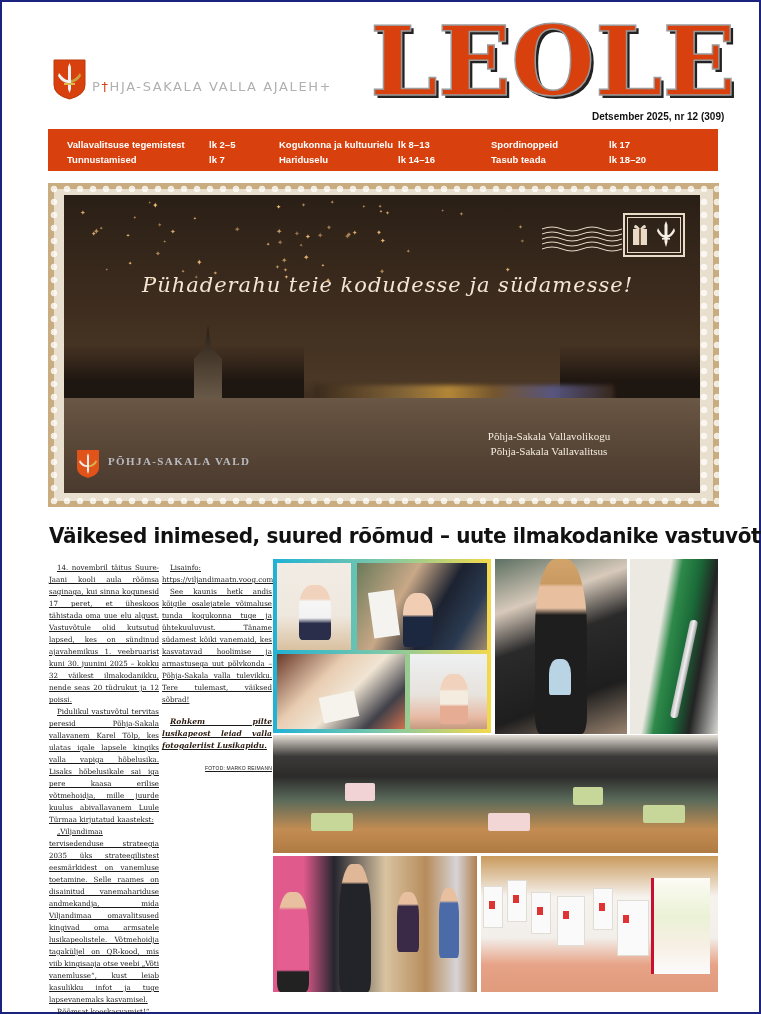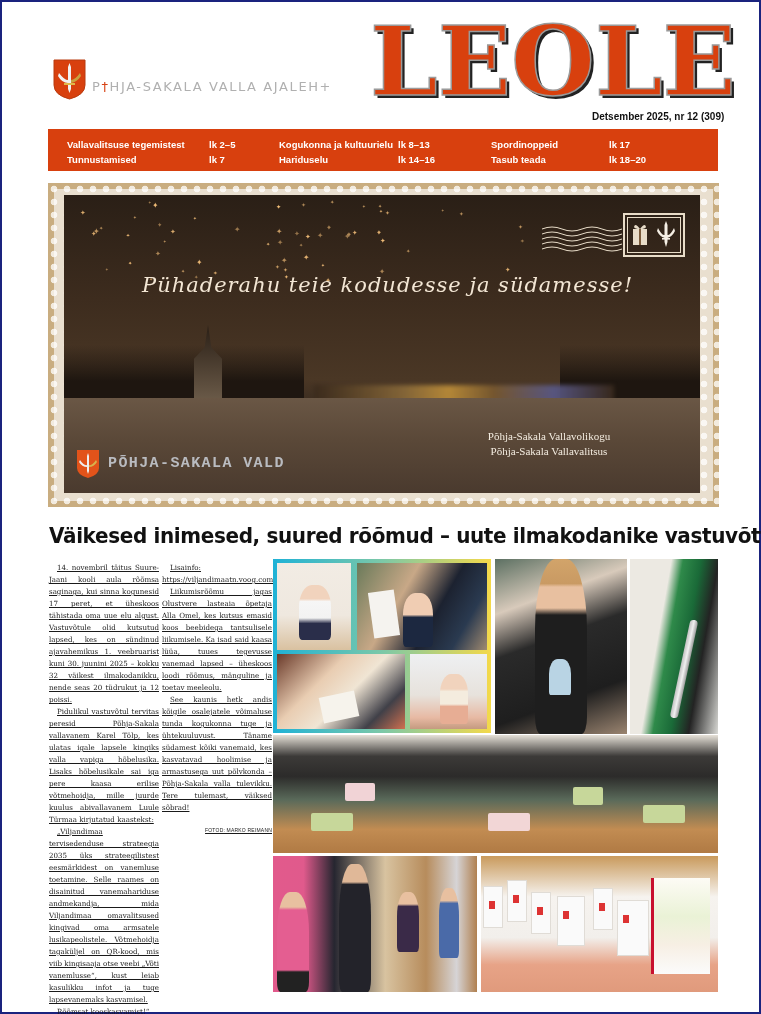--- a/index.html
+++ b/index.html
@@ -32,21 +32,21 @@
   .scene .trees-r { position: absolute; right: 0; top: 150px; width: 140px; height: 60px; background: linear-gradient(180deg, transparent, #1e1610 60%); }
   .star { position: absolute; color: #f5c07a; font-size: 6px; line-height: 1; }
   .stamp { position: absolute; right: 15px; top: 18px; width: 58px; height: 40px; border: 2px solid #e8dcc8; }
   .stamp .inner { position: absolute; inset: 2px; border: 1px solid #e8dcc8; }
   .stamp .gift { position: absolute; left: 6px; top: 7px; width: 18px; height: 24px; }
   .stamp .emblem { position: absolute; left: 32px; top: 5px; width: 18px; height: 28px; }
   .waves { position: absolute; right: 78px; top: 28px; width: 80px; height: 32px; }
   .greet-script { position: absolute; left: 78px; top: 78px; font-family: "DejaVu Serif", serif; font-style: italic; font-size: 21px; color: #f3e6d4; letter-spacing: 1px; white-space: nowrap; }
   .greet-line { position: absolute; left: 250px; font-family: "Liberation Sans", sans-serif; font-size: 10.5px; color: #f3ece0; white-space: nowrap; }
   .vald-logo { position: absolute; left: 12px; top: 254px; width: 24px; height: 30px; }
-  .vald-name { position: absolute; left: 44px; top: 260px; font-family: Liberation Mono, monospace; font-weight: bold; font-size: 15px; color: #b9bbc0; letter-spacing: 1.4px; white-space: nowrap; }
+  .vald-name { position: absolute; left: 44px; top: 260px; font-family: Liberation Serif, serif; font-weight: bold; font-size: 11px; color: #b9bbc0; letter-spacing: 1.4px; white-space: nowrap; }
   .signer { position: absolute; width: 200px; left: 385px; font-family: "Liberation Serif", serif; font-size: 11px; color: #f3ece0; text-align: center; white-space: nowrap; }
 
   
   .headline { position: absolute; left: 47px; top: 521px; font-family: "DejaVu Sans", sans-serif; font-size: 21.5px; font-weight: bold; color: #111; letter-spacing: -0.4px; white-space: nowrap; transform: scaleX(0.93); transform-origin: left top; }
   .col { position: absolute; width: 110px; font-family: "DejaVu Serif", serif; font-size: 7.1px; line-height: 12px; color: #1a1a1a; text-align: justify; hyphens: auto; text-decoration: underline; }
   .col p { margin: 0; text-indent: 8px; }
   .col p.note { font-style: italic; font-weight: bold; font-size: 7.6px; margin-top: 10px; color: #2a1a10; }
   .col p.credit { font-family: "Liberation Sans", sans-serif; font-size: 5px; text-indent: 0; text-align: right; margin-top: 10px; letter-spacing: .2px; }
 
   
@@ -215,22 +215,22 @@
   <div class="headline">Väikesed inimesed, suured rõõmud – uute ilmakodanike vastuvõtt</div>
 
   <div class="col" style="left:47px;top:560px">
     <p>14. novembril täitus Suure-Jaani kooli aula rõõmsa saginaga, kui sinna kogunesid 17 peret, et üheskoos tähistada oma uue elu algust. Vastuvõtule olid kutsutud lapsed, kes on sündinud ajavahemikus 1. veebruarist kuni 30. juunini 2025 – kokku 32 väikest ilmakodanikku, nende seas 20 tüdrukut ja 12 poissi.</p>
     <p>Pidulikul vastuvõtul tervitas peresid Põhja-Sakala vallavanem Karel Tölp, kes ulatas igale lapsele kingiks valla vapiga hõbelusika. Lisaks hõbelusikale sai iga pere kaasa erilise võtmehoidja, mille juurde kuulus abivallavanem Luule Türmaa kirjutatud kaastekst:</p>
     <p>„Viljandimaa tervisedenduse strateegia 2035 üks strateegilistest eesmärkidest on vanemluse toetamine. Selle raames on disainitud vanemahariduse andmekandja, mida Viljandimaa omavalitsused kingivad oma armsatele lusikapeolistele. Võtmehoidja tagaküljel on QR-kood, mis viib kingisaaja otse veebi „Võti vanemlusse“, kust leiab kasulikku infot ja tuge lapsevanemaks kasvamisel.</p>
     <p>Rõõmsat kooskasvamist!“</p>
   </div>
   <div class="col" style="left:160px;top:560px">
     <p>Lisainfo: https://viljandimaatn.voog.com/pereheaolu.</p>
-    <p>Liikumisrõõmu jagas Olustvere lasteaia õpetaja Alla Omel, kes kutsus emasid koos beebidega tantsulisele liikumisele. Ka isad said kaasa lüüa, tuues tegevusse vanemad lapsed – üheskoos loodi rõõmus, mänguline ja toetav meeleolu.</p>
     <p>See kaunis hetk andis kõigile osalejatele võimaluse tunda kogukonna tuge ja ühtekuuluvust. Täname südamest kõiki vanemaid, kes kasvatavad hoolimise ja armastusega uut põlvkonda – Põhja-Sakala valla tulevikku. Tere tulemast, väiksed sõbrad!</p>
+    <p class="note">Rohkem pilte lusikapeost leiad valla fotogaleriist Lusikapidu.</p>
     <p class="credit">FOTOD: MARKO REIMANN</p>
   </div>
 
   <div class="collage">
     <div class="ph ph1">
       <div class="person" style="left:22px;top:22px;width:32px;height:55px;background:linear-gradient(180deg,#f1d3bd 0%,#f1d3bd 25%,#f6f6f6 30%,#f2f2f2 60%,#2a2e4a 70%,#2a2e4a 100%);"></div>
     </div>
     <div class="ph ph2">
       <div style="position:absolute;left:14px;top:28px;width:26px;height:46px;background:#f5f3ef;transform:rotate(-8deg);"></div>
       <div class="person" style="left:46px;top:30px;width:30px;height:54px;background:linear-gradient(180deg,#f0cdb3 0%,#f0cdb3 40%,#1c2840 45%,#1c2840 100%);"></div>

